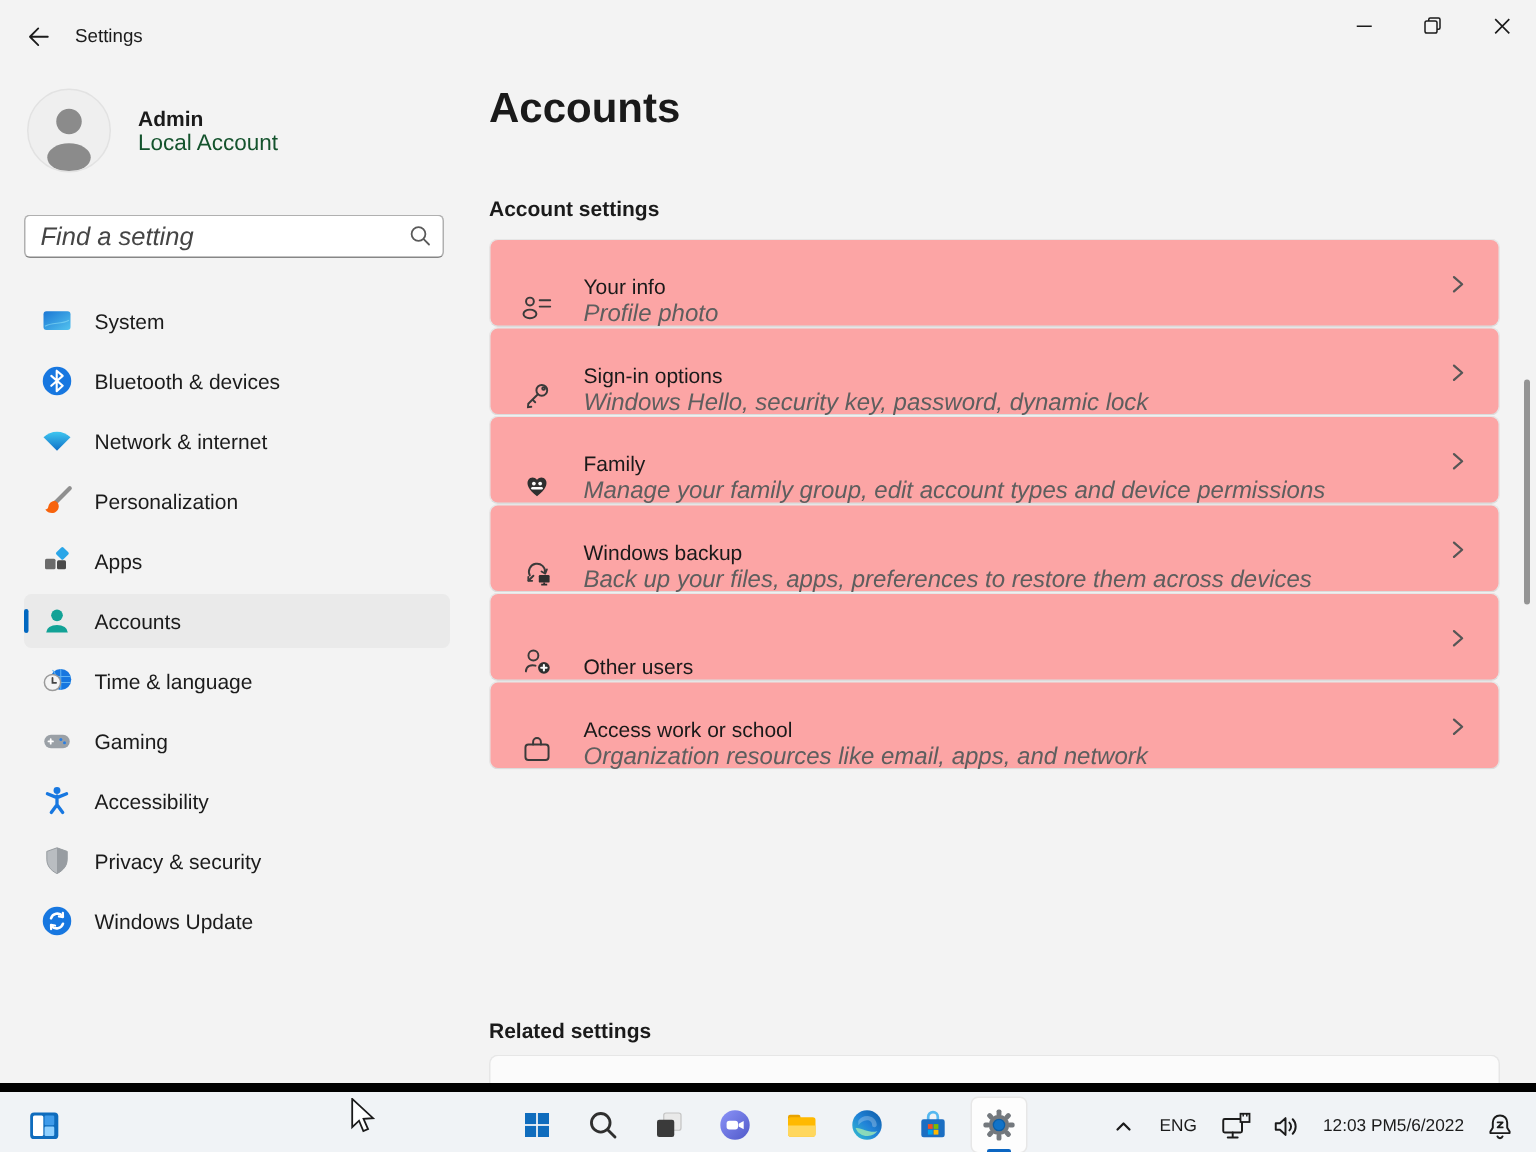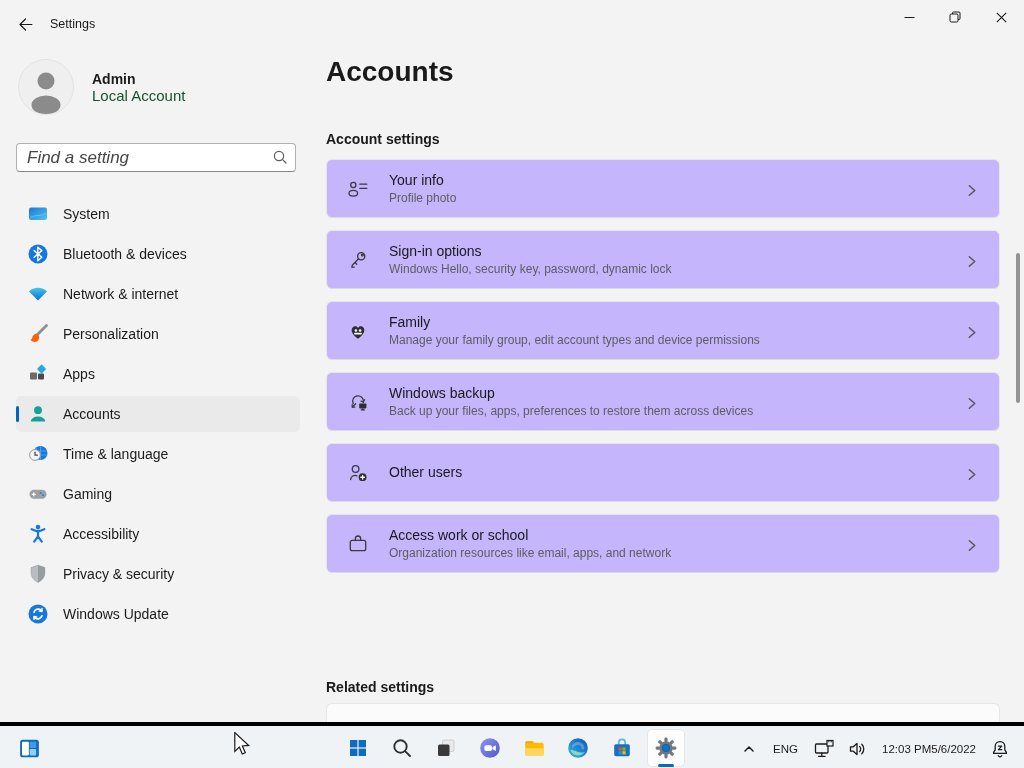--- a/index.html
+++ b/index.html
@@ -29,32 +29,32 @@
   .nav-item { position:relative; height:36px; margin-bottom:4px; border-radius:5px; display:flex; align-items:center; cursor:default; }
   .nav-item.selected { background:#eaeaea; }
   .nav-item.selected::before { content:""; position:absolute; left:0; top:10px; width:3px; height:16px; border-radius:2px; background:#0067c0; }
   .nav-icon { width:24px; height:24px; margin-left:10px; flex:0 0 auto; }
   .nav-label { margin-left:13px; font-size:14px; color:#1b1b1b; }
 
   
   .page-title { position:absolute; left:326px; top:56px; font-size:28px; font-weight:600; color:#1a1a1a; }
   .section-label { position:absolute; left:326px; font-size:14px; font-weight:bold; color:#1a1a1a; }
   .cards { position:absolute; left:326px; top:159px; width:674px; }
-  .card { position:relative; height:59px; margin-bottom:12px; background:#c4b5fd; border:1px solid #e6e6e6; border-bottom-color:#dcdcdc; border-radius:6px; display:flex; align-items:center; cursor:default; }
+  .card { position:relative; height:59px; background:#fca5a5; border:1px solid #e6e6e6; border-bottom-color:#dcdcdc; border-radius:6px; display:flex; align-items:flex-end; cursor:default; }
   .card-icon { width:24px; height:24px; margin-left:19px; flex:0 0 auto; }
   .card-text { margin-left:19px; display:flex; flex-direction:column; gap:2px; }
   .card-title { font-size:14px; line-height:17px; color:#1a1a1a; }
-  .card-sub { font-size:12px; line-height:15px; color:#5e5e5e; }
+  .card-sub { font-size:16px; line-height:15px; color:#5e5e5e;font-style:italic; }
   .card-chevron { position:absolute; right:21px; top:23px; }
   .partial-card { position:absolute; left:326px; top:703px; width:674px; height:19px; background:#fbfbfb; border:1px solid #e6e6e6; border-bottom:none; border-radius:6px 6px 0 0; }
 
   .scrollbar { position:absolute; left:1016px; top:253px; width:4px; height:150px; background:#949494; border-radius:2px; }
 
   
-  .taskbar { position:absolute; left:0; bottom:0; width:1024px; height:46px; background:#f0f3f6; border-top:4px solid #000000; }
+  .taskbar { position:absolute; left:0; bottom:0; width:1024px; height:46px; background:#f0f3f6; border-top:6px solid #000000; }
   .tb-btn { width:38px; height:38px; margin-top:3px; border-radius:5px; display:flex; align-items:center; justify-content:center; position:relative; }
   .widgets { position:absolute; left:10px; top:0; }
   .tb-center { position:absolute; left:50%; top:0; transform:translateX(-50%); display:flex; gap:6px; }
   .tb-btn.active-app { background:#fdfdfd; border:1px solid #e7e7e7; }
   .tb-btn.active-app::after { content:""; position:absolute; bottom:-1px; left:50%; transform:translateX(-50%); width:16px; height:3px; border-radius:2px; background:#0c66c2; }
   .tray { position:absolute; right:10px; top:0; height:46px; display:flex; align-items:center; gap:6px; }
   .tray-item { display:flex; align-items:center; justify-content:center; height:38px; border-radius:5px; padding:0 3px; }
   .tray-lang { font-size:11.5px; color:#1b1b1b; padding:0 6px; }
   .tray-clock { text-align:right; font-size:11.5px; line-height:14px; color:#1b1b1b; padding:0 4px; }
 

